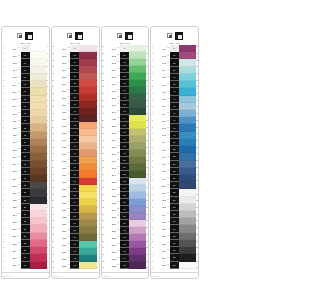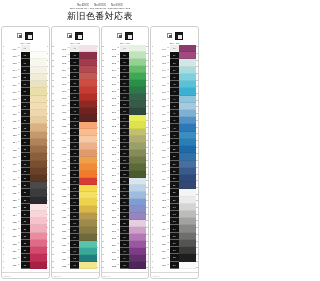--- a/index.html
+++ b/index.html
@@ -108,29 +108,20 @@
   }
   .ticks.left { left:0.5px; }
   .ticks.right { right:0.5px; }
   .ticks i { display:block; height:0.4px; background:#c8c8c8; }
 </style>
 </head>
 <body>
 
 <div class="sheet">
 
-  <div class="header">
-    <div class="hdr-codes">
-      <span>No.6XXX</span>
-      <span>No.8XXX</span>
-      <span>No.9XXX</span>
-    </div>
-    <div class="hdr-sub">NEW COLOR No. / OLD COLOR No. CONVERSION TABLE</div>
-    <div class="hdr-title">新旧色番対応表</div>
-  </div>
 
   <div class="panels">
       <div class="panel">
         <div class="ticks left">
           <i></i>
           <i></i>
           <i></i>
           <i></i>
           <i></i>
           <i></i>

